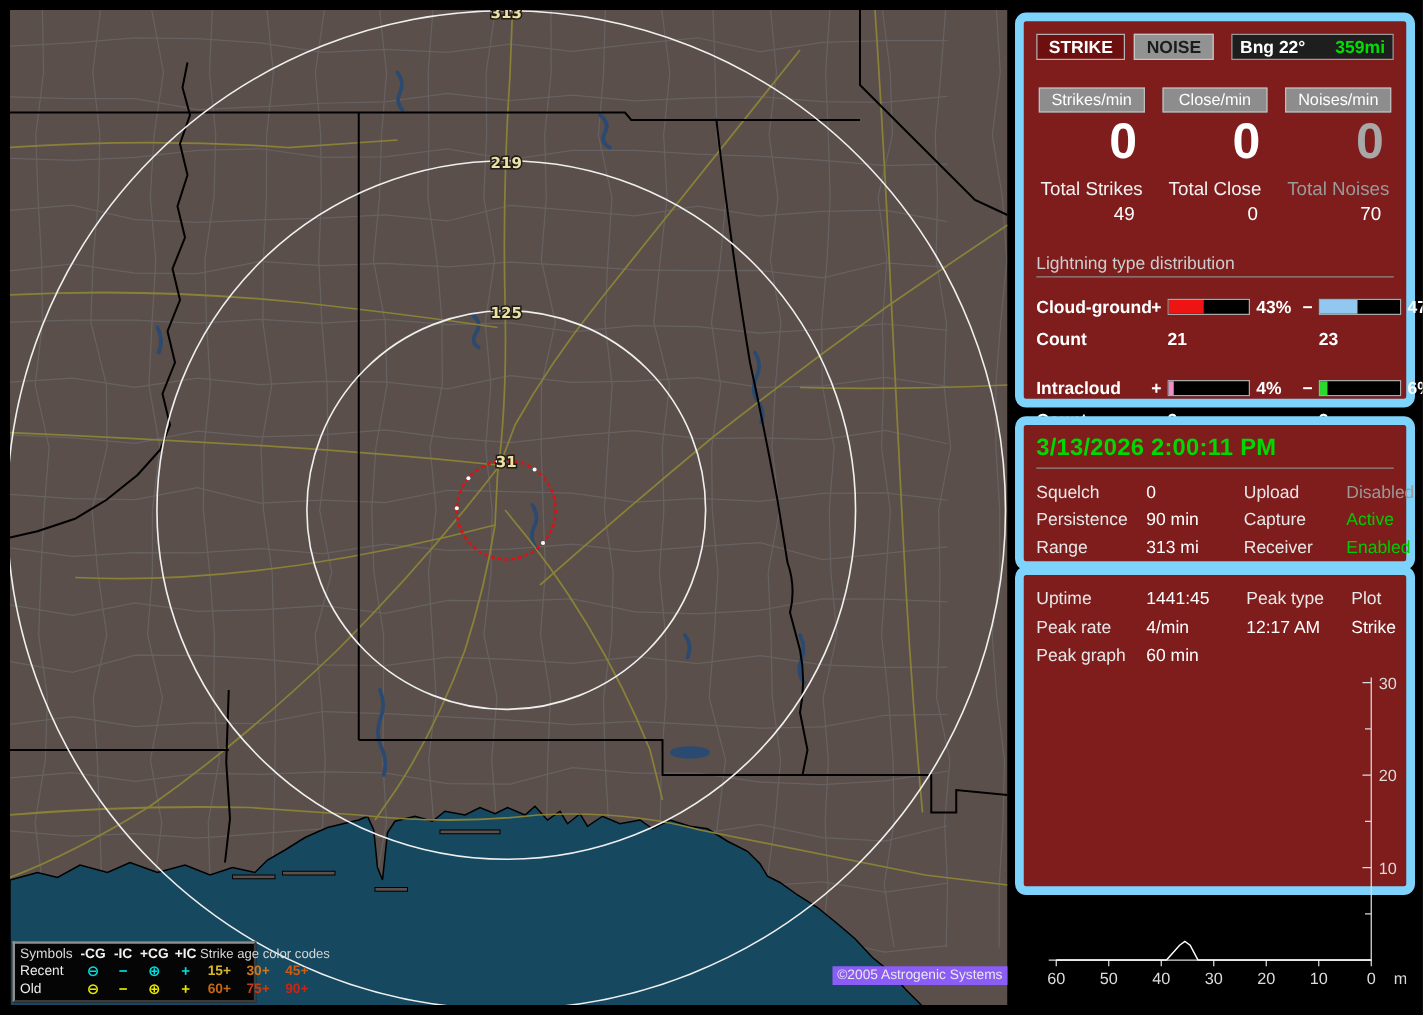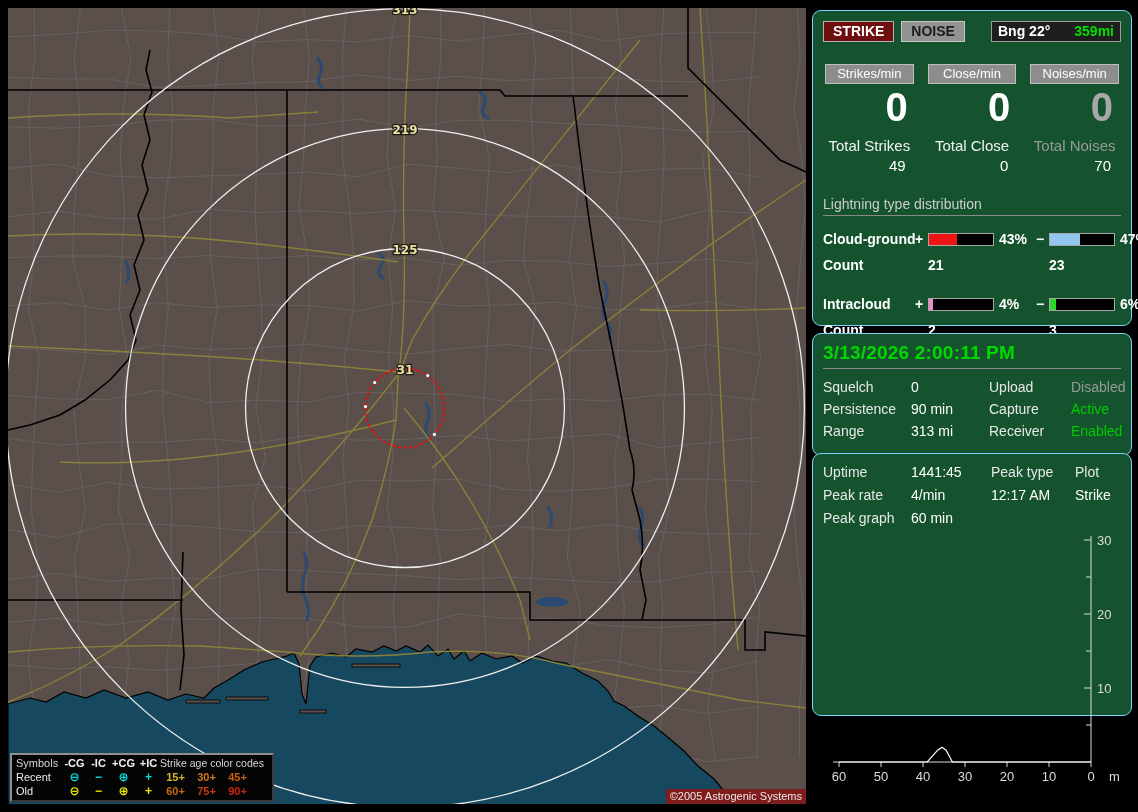--- a/index.html
+++ b/index.html
@@ -3,36 +3,36 @@
 <meta charset="utf-8">
 <style>
   html,body{margin:0;padding:0;background:#000;width:1138px;height:812px;overflow:hidden;
     font-family:"Liberation Sans","DejaVu Sans",sans-serif;}
   #stage{position:relative;width:1138px;height:812px;background:#000;}
 
   
   #map-wrap{position:absolute;left:8px;top:8px;width:798px;height:796px;}
   #map-svg{display:block;}
 
-  #map-legend{position:absolute;left:2px;bottom:2px;width:264px;background:#050505;
+  #map-legend{position:absolute;left:2px;bottom:2px;width:195px;background:#050505;
     border:2px outset #8f8f8f;box-sizing:border-box;padding:1px 4px 2px 4px;}
   .lg-row{display:grid;grid-template-columns:46px 25px 23px 27px 23px 31px 31px 31px;
     align-items:center;height:14px;font-size:11px;line-height:13px;}
   .lg-hdr{color:#d6d6d6;}
   .lg-colhdr{color:#f2f2f2;font-weight:bold;text-align:center;}
   .lg-agehdr{grid-column:6/9;color:#d6d6d6;text-align:center;white-space:nowrap;font-size:10.5px;}
   .lg-label{color:#ececec;}
   .lg-sym{text-align:center;font-weight:bold;font-size:12px;}
   .lg-age{text-align:center;font-weight:bold;}
 
-  #map-copyright{position:absolute;right:0;bottom:0;background:#7f1d1d;color:#e8e8e8;
+  #map-copyright{position:absolute;right:0;bottom:16px;background:#8b5cf6;color:#e8e8e8;
     font-size:11px;padding:1px 4px 2px 4px;white-space:nowrap;}
 
   
-  .panel{position:absolute;left:812px;width:320px;background:#14532d;border:1px solid #7dd3fc;
+  .panel{position:absolute;left:812px;width:320px;background:#7f1d1d;border:7px solid #7dd3fc;
     border-radius:9px;box-sizing:border-box;padding:8px 10px;color:#fff;font-size:14px;}
   #panel-counters{top:10px;height:316px;}
   #panel-status{top:333px;height:123px;}
   #panel-stats{top:453px;height:263px;}
 
   .top-row{display:flex;align-items:center;gap:7px;margin:2px 0 22px 0;}
   .btn{font-weight:bold;font-size:14px;padding:1px 9px 2px 9px;cursor:pointer;white-space:nowrap;}
   .btn-strike{background:#6e0f0f;color:#fff;border:1px solid #b2b2b2;}
   .btn-noise{background:#929292;color:#1c1c1c;border:1px solid #c6c6c6;}
   .bng-badge{margin-left:auto;display:flex;justify-content:space-between;align-items:center;

